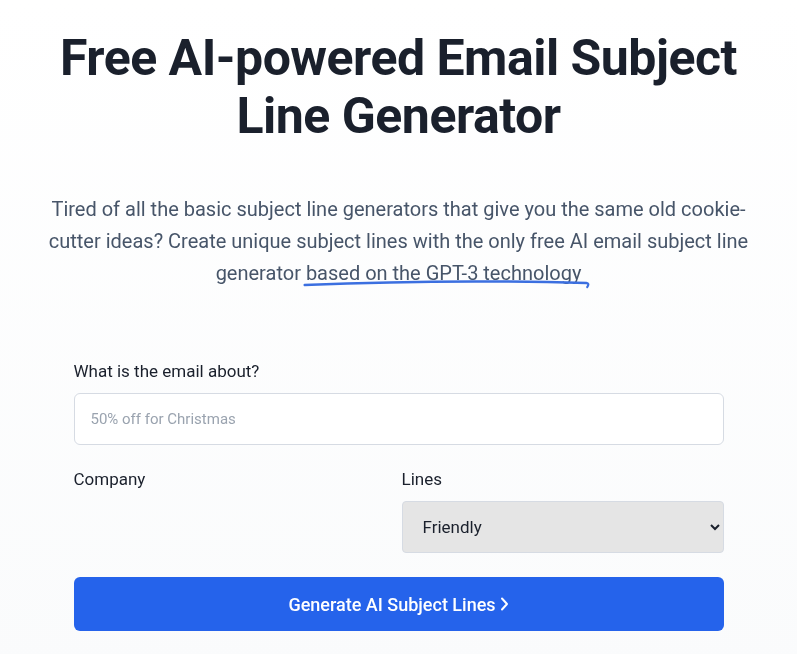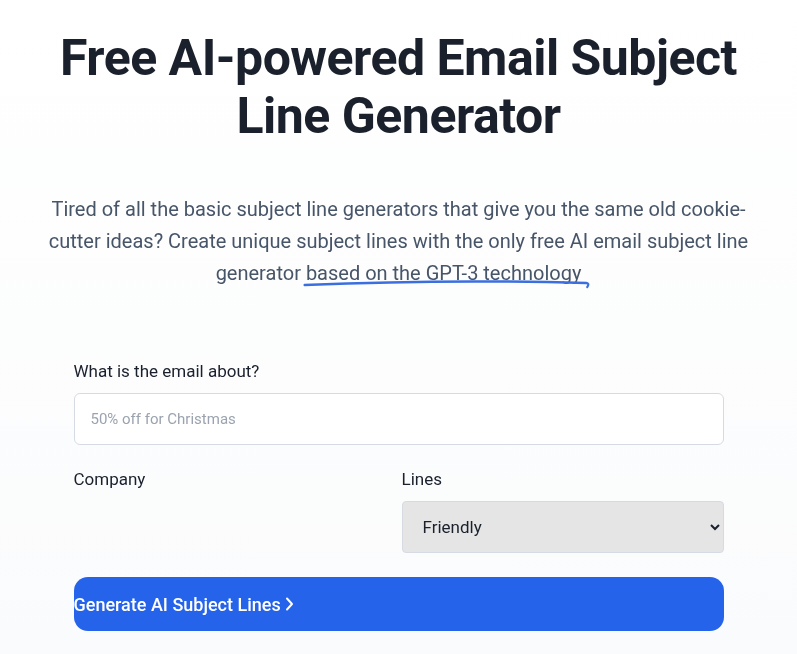--- a/index.html
+++ b/index.html
@@ -100,28 +100,28 @@
       border: 1px solid #d6dbe3;
       border-radius: 4px;
       outline: none;
     }
     .submit-button {
       width: 100%;
       height: 54px;
       background: #2563eb;
       color: #ffffff;
       border: none;
-      border-radius: 14px;
+      border-radius: 6px;
       font-size: 18px;
       font-weight: 500;
       font-family: inherit;
       cursor: pointer;
       display: flex;
       align-items: center;
-      justify-content: flex-start;
+      justify-content: center;
       gap: 4px;
     }
     .chevron-icon {
       display: inline-flex;
       align-items: center;
     }
   </style>
 </head>
 <body>
 

